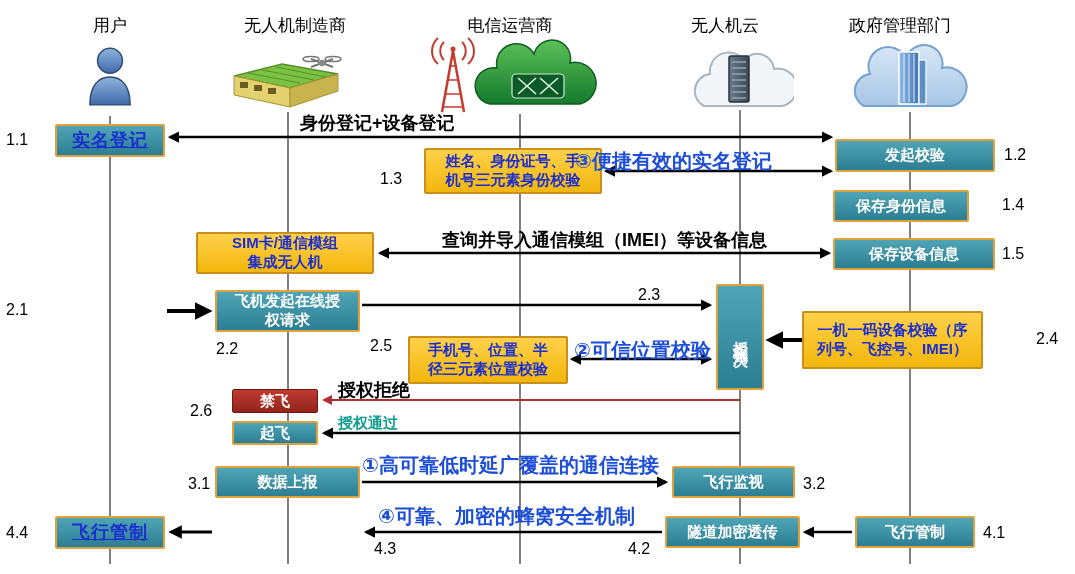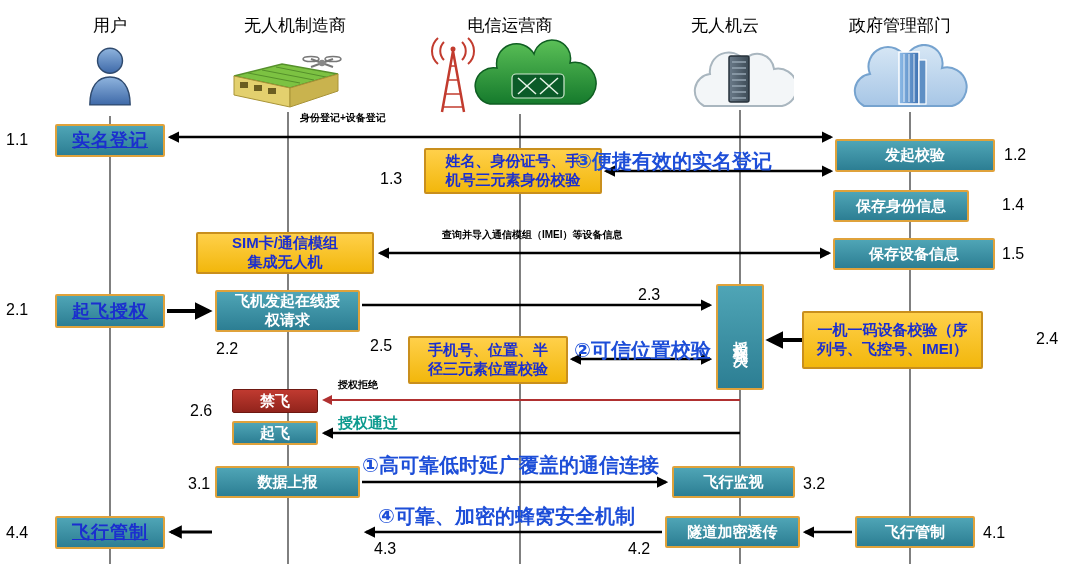--- a/index.html
+++ b/index.html
@@ -14,21 +14,21 @@
   .teal{background:linear-gradient(180deg,#4FA5B6 0%,#2C7E93 100%);border:2px solid #DFA23B;
         color:#fff;font-weight:bold;font-size:15px;}
   .teal.big{font-size:18px;color:#1B2ECF;letter-spacing:1px;text-decoration:underline;}
   .gold{background:linear-gradient(180deg,#FFD04A 0%,#F2B70C 100%);border:2px solid #C98F1D;
         color:#1B2ECF;font-weight:bold;font-size:15px;}
   .redbox{background:linear-gradient(180deg,#C03A30 0%,#92241C 100%);border:1.5px solid #6E1812;
         color:#fff;font-weight:bold;font-size:15px;}
   .vert span{writing-mode:vertical-lr;text-orientation:upright;letter-spacing:4px;white-space:normal;}
   .step{position:absolute;z-index:5;font-size:16px;color:#000;white-space:nowrap;}
   .lbl{position:absolute;z-index:5;font-weight:bold;white-space:nowrap;}
-  .lbl-black{color:#000;font-size:10px;}
+  .lbl-black{color:#000;font-size:18px;}
   .lbl-blue{color:#1d4ed8;font-size:20px;}
   .lbl-teal{color:#0E9B8F;font-size:15px;}
 </style>
 </head>
 <body>
 
 <div class="stage">
 
   <svg class="wires" width="1075" height="574" viewBox="0 0 1075 574">
     <defs>
@@ -189,23 +189,20 @@
     </div>
   <div class="box teal" style="left:833px;top:190px;width:136px;height:32px">
       <span>保存身份信息</span>
     </div>
   <div class="box gold" style="left:196px;top:232px;width:178px;height:42px">
       <span>SIM卡/通信模组
 集成无人机</span>
     </div>
   <div class="box teal" style="left:833px;top:238px;width:162px;height:32px">
       <span>保存设备信息</span>
-    </div>
-  <div class="box teal big" style="left:55px;top:294px;width:110px;height:34px">
-      <span>起飞授权</span>
     </div>
   <div class="box teal" style="left:215px;top:290px;width:145px;height:42px">
       <span>飞机发起在线授
 权请求</span>
     </div>
   <div class="box teal vert" style="left:716px;top:284px;width:48px;height:106px">
       <span>授权判决</span>
     </div>
   <div class="box gold" style="left:802px;top:311px;width:181px;height:58px">
       <span>一机一码设备校验（序

